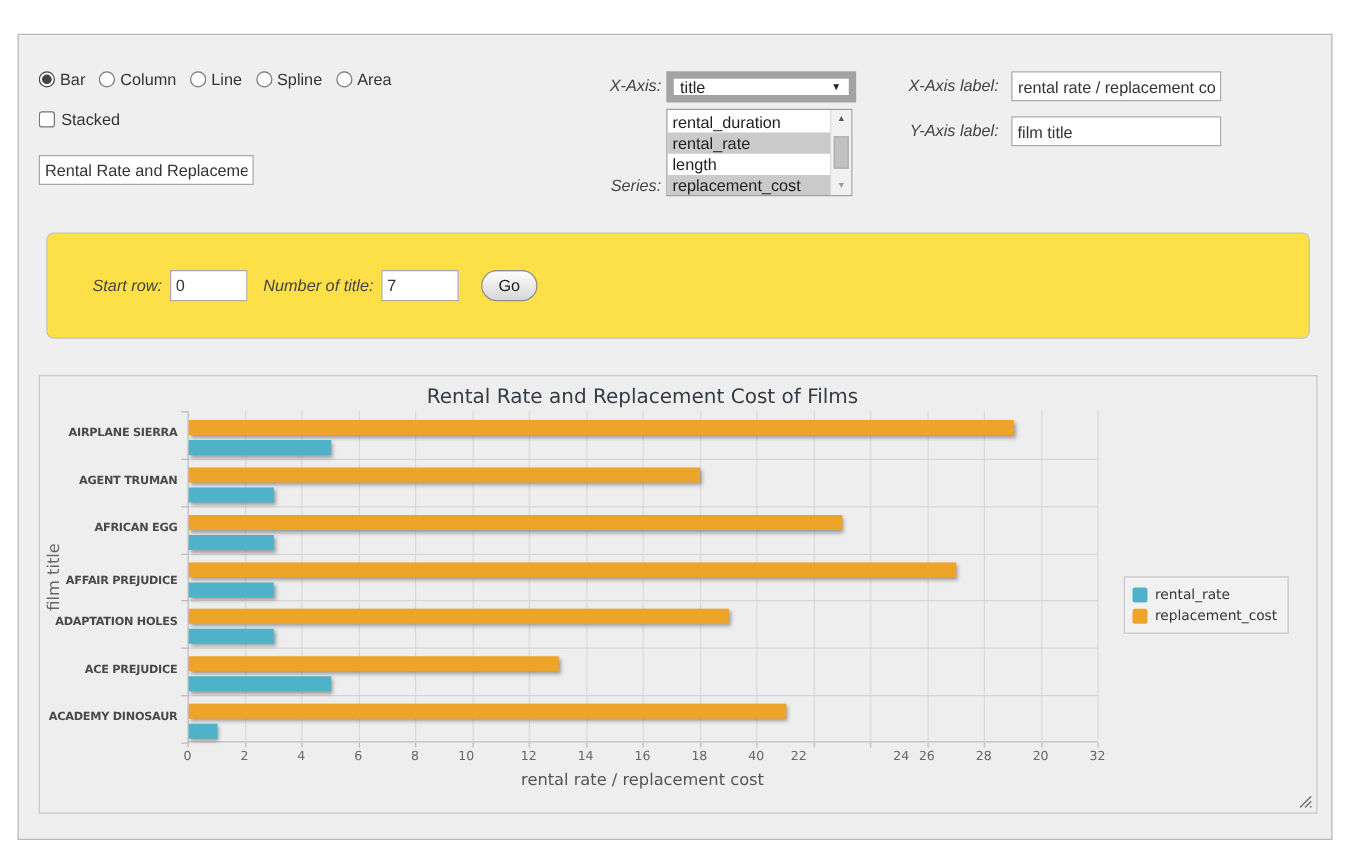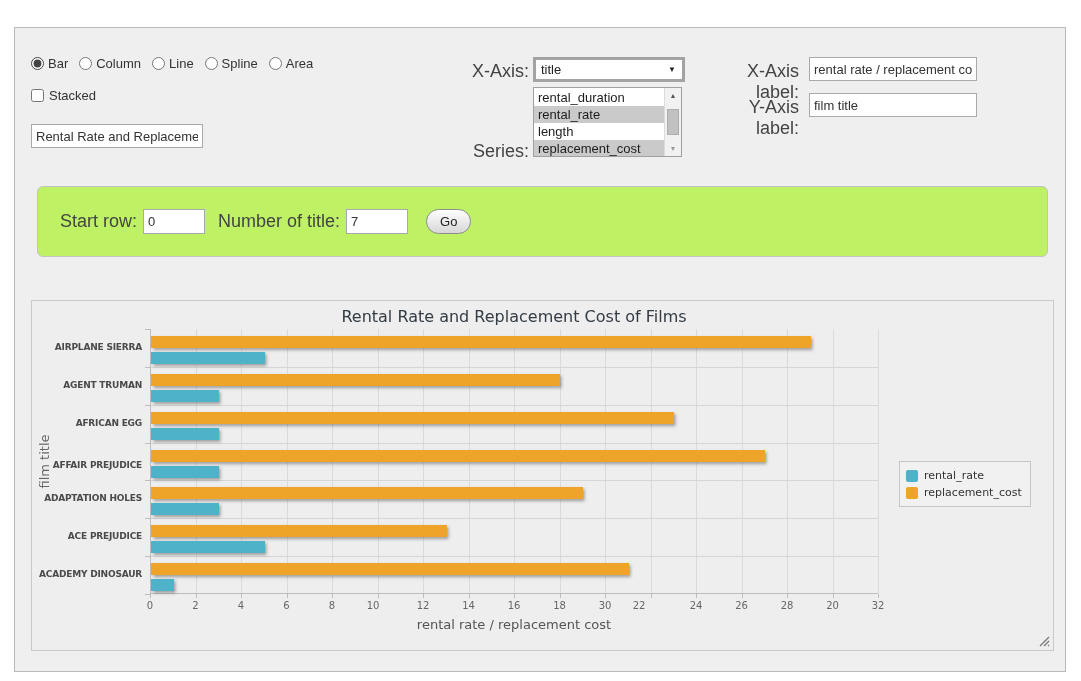--- a/index.html
+++ b/index.html
@@ -7,53 +7,53 @@
     font-family:"Liberation Sans", sans-serif; position:relative; overflow:hidden; }
 
   .fieldset { position:absolute; left:14px; top:27px; width:1052px; height:645px;
     background:#efefef; border:1px solid #b9b9b9; }
 
   .legend-tab { position:absolute; left:14px; top:-20px; background:#ffffff;
     border:1px solid #b3b3b3; box-shadow:2px 3px 4px rgba(0,0,0,0.22);
     padding:6px 14px; font-size:13px; font-weight:bold; color:#333; }
 
   .abs { position:absolute; }
-  .lbl { font-size:18px; color:#444; }
+  .lbl { font-size:13px; color:#444;font-style:italic; }
   .rlab { width:94px; text-align:right; }
 
   .radio-row { left:16px; top:28px; display:flex; align-items:center; gap:4px; font-size:13px; color:#333; }
   .radio-row label { margin-right:7px; }
   input[type=radio], input[type=checkbox] { width:13px; height:13px; accent-color:#444; }
 
   .stacked-row { left:16px; top:60px; display:flex; align-items:center; gap:5px; font-size:13px; color:#333; }
 
   .txt { background:#fff; border:1px solid #a9a9a9; font-size:13px; color:#333;
     padding:3px 4px; font-family:"Liberation Sans", sans-serif; }
   .title-input { left:16px; top:96px; width:172px; height:24px; }
   .xlabel-input { left:794px; top:29px; width:168px; height:24px; }
   .ylabel-input { left:794px; top:65px; width:168px; height:24px; }
 
   .fake-select { left:518px; top:29px; width:152px; height:25px; background:#fff;
-    border:3px solid #a3a3a3; display:flex; align-items:center; justify-content:space-between;
+    border:6px solid #a3a3a3; display:flex; align-items:center; justify-content:space-between;
     padding:0 6px 0 5px; font-size:13px; color:#222; cursor:default; }
   .fake-select .arrow { font-size:8px; color:#222; }
 
   .series-list { left:518px; top:59px; width:149px; height:70px; background:#fff;
     border:1px solid #a0a0a0; overflow:hidden; }
   .series-opts { position:absolute; left:0; top:1px; right:17px; }
   .series-opt { height:17px; line-height:17px; font-size:13px; color:#1d1d1d; padding-left:4px;
     white-space:nowrap; overflow:hidden; }
   .series-opt.sel { background:#cacaca; }
   .sb { position:absolute; right:0; top:0; bottom:0; width:17px; background:#f1f1f1; border-left:1px solid #dcdcdc; }
   .sb-btn { position:absolute; left:0; width:16px; height:15px; text-align:center; font-size:7px; color:#555; line-height:15px; }
   .sb-up { top:0; } .sb-down { bottom:0; color:#9a9a9a; }
   .sb-thumb { position:absolute; left:2px; top:21px; width:12px; height:26px; background:#c1c1c1; border:1px solid #adadad; }
 
-  .rows-panel { left:22px; top:158px; width:1011px; height:71px; background:#bef264;
-    border:1px solid #c3c3c3; border-radius:6px; display:flex; align-items:center; padding-left:22px; }
+  .rows-panel { left:22px; top:158px; width:1011px; height:85px; background:#fde047;
+    border:1px solid #c3c3c3; border-radius:6px; display:flex; align-items:center; padding-left:36px; }
   .rows-panel .txt { width:62px; height:25px; }
   .go-btn { margin-left:18px; padding:4px 13px; font-size:13px; color:#222; border:1px solid #8e8e8e;
     border-radius:13px; background:linear-gradient(#fefefe,#d7d7d7); cursor:pointer;
     font-family:"Liberation Sans", sans-serif; }
 
   .chart-box { left:16px; top:272px; width:1023px; height:351px; background:#eeeeee;
     border:1px solid #c9c9c9; font-family:"DejaVu Sans", sans-serif; }
   .chart-title { position:absolute; left:118px; width:728px; top:6px; text-align:center;
     font-size:16px; color:#333b44; }
   .plot { position:absolute; left:118px; top:28px; width:728px; height:265px;
@@ -213,25 +213,25 @@
       <div class="xtick-label" style="left: 321px;">10</div>
       <div class="xtickmark" style="left: 391px;"></div>
       <div class="xtick-label" style="left: 371px;">12</div>
       <div class="xtickmark" style="left: 436.5px;"></div>
       <div class="xtick-label" style="left: 416.5px;">14</div>
       <div class="xtickmark" style="left: 482px;"></div>
       <div class="xtick-label" style="left: 462px;">16</div>
       <div class="xtickmark" style="left: 527.5px;"></div>
       <div class="xtick-label" style="left: 507.5px;">18</div>
       <div class="xtickmark" style="left: 573px;"></div>
-      <div class="xtick-label" style="left: 553px;">30</div>
+      <div class="xtick-label" style="left: 553px;">40</div>
       <div class="xtickmark" style="left: 618.5px;"></div>
       <div class="xtick-label" style="left: 587px;">22</div>
       <div class="xtickmark" style="left: 664px;"></div>
-      <div class="xtick-label" style="left: 644px;">24</div>
+      <div class="xtick-label" style="left: 669px;">24</div>
       <div class="xtickmark" style="left: 709.5px;"></div>
       <div class="xtick-label" style="left: 689.5px;">26</div>
       <div class="xtickmark" style="left: 755px;"></div>
       <div class="xtick-label" style="left: 735px;">28</div>
       <div class="xtickmark" style="left: 800.5px;"></div>
       <div class="xtick-label" style="left: 780.5px;">20</div>
       <div class="xtickmark" style="left: 846px;"></div>
       <div class="xtick-label" style="left: 826px;">32</div>
       <div class="cat-label" style="top: 40.9286px;">AIRPLANE SIERRA</div>
       <div class="cat-label" style="top: 78.7857px;">AGENT TRUMAN</div>

